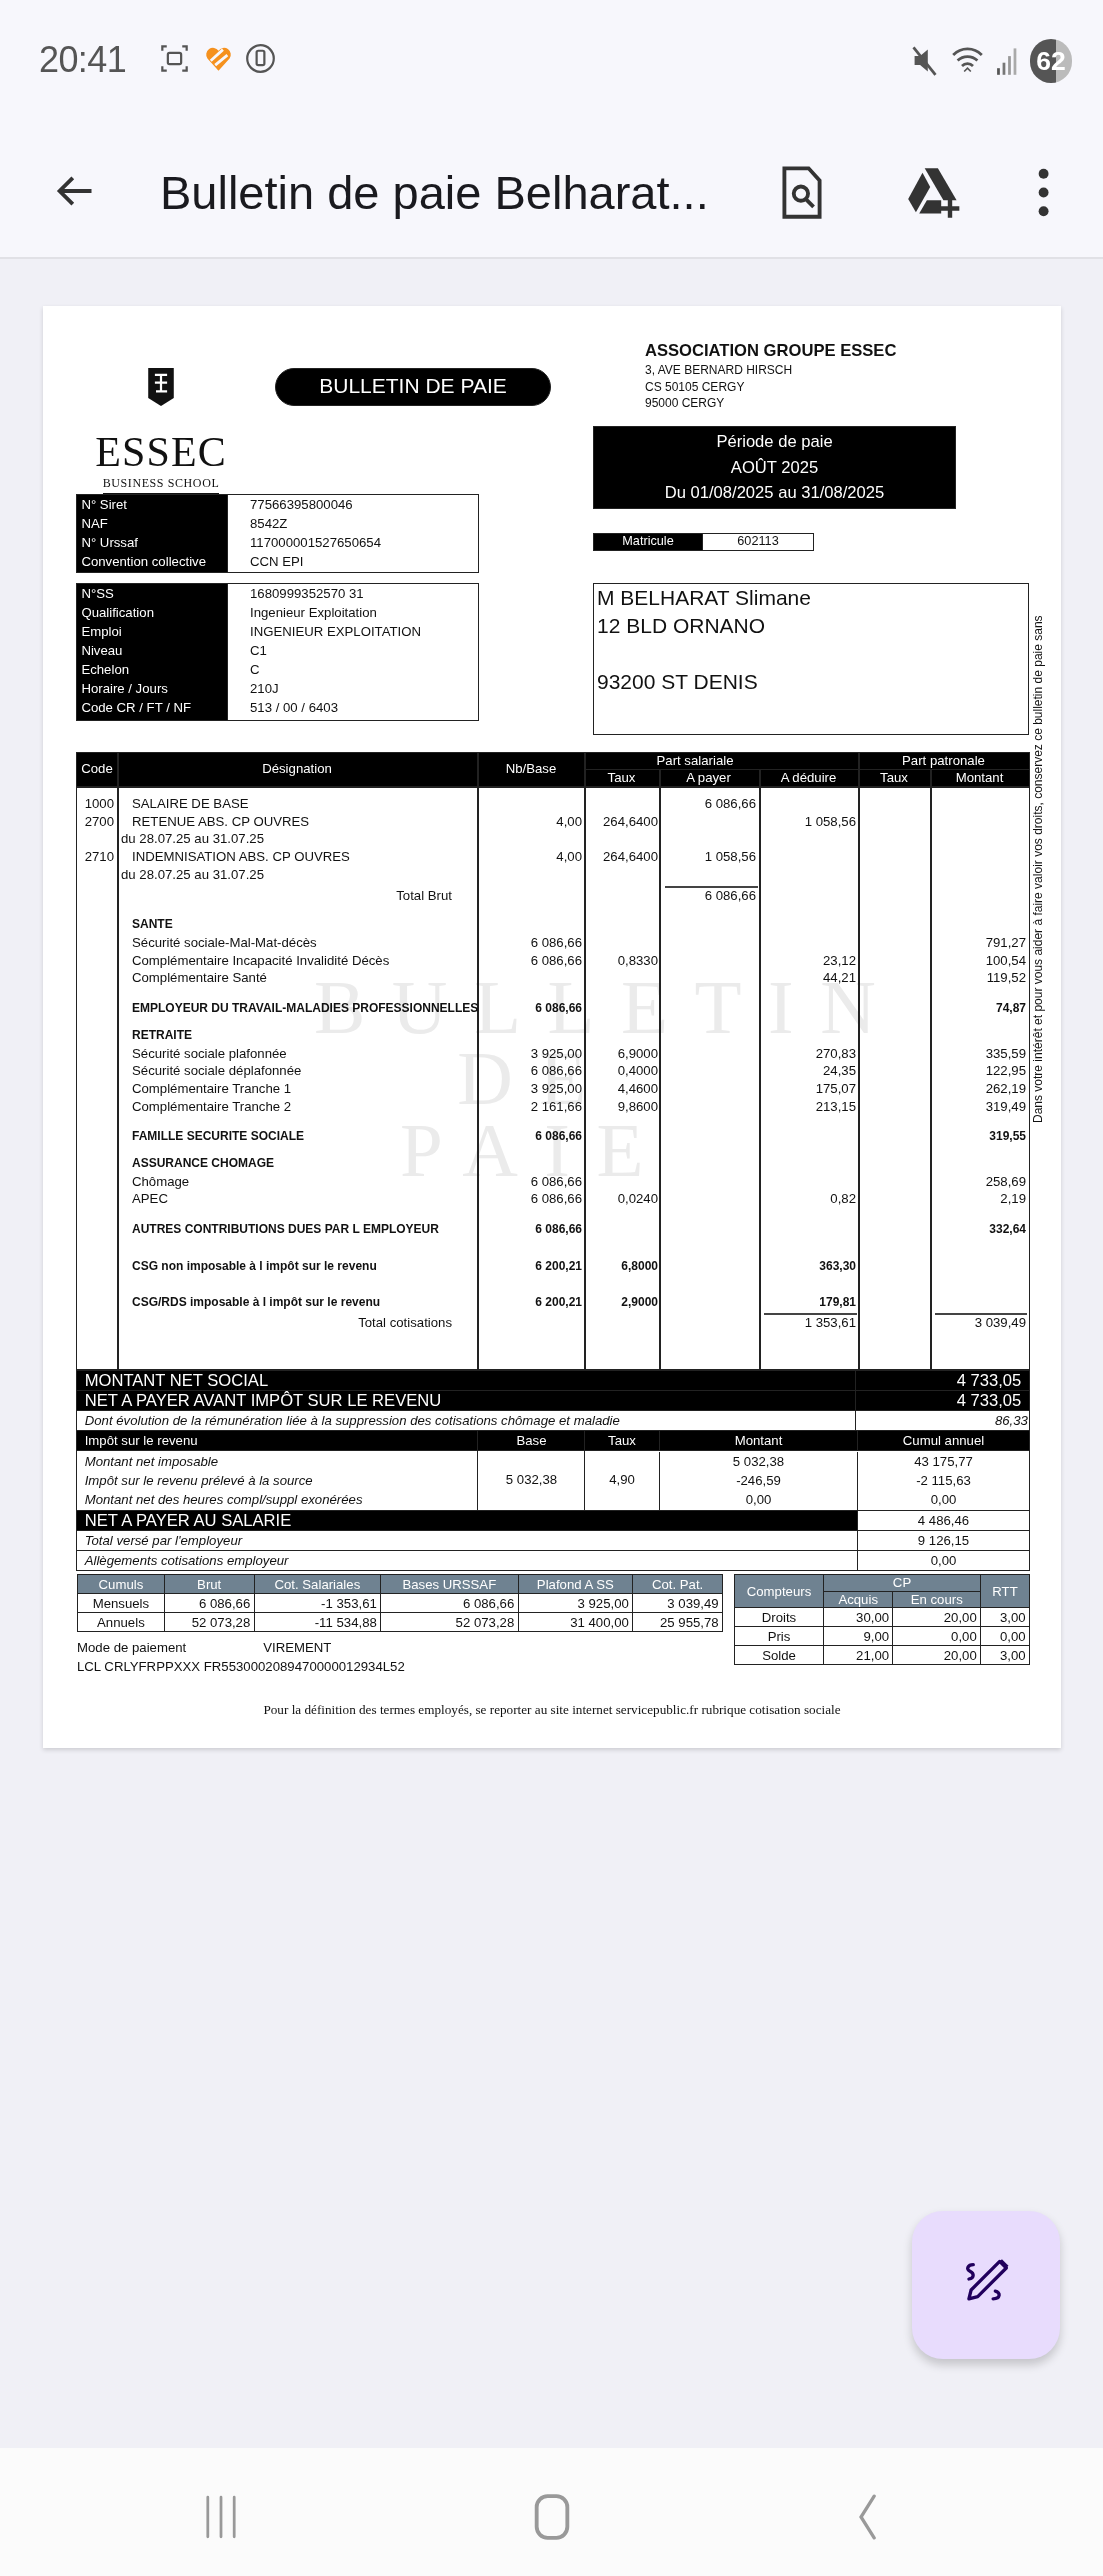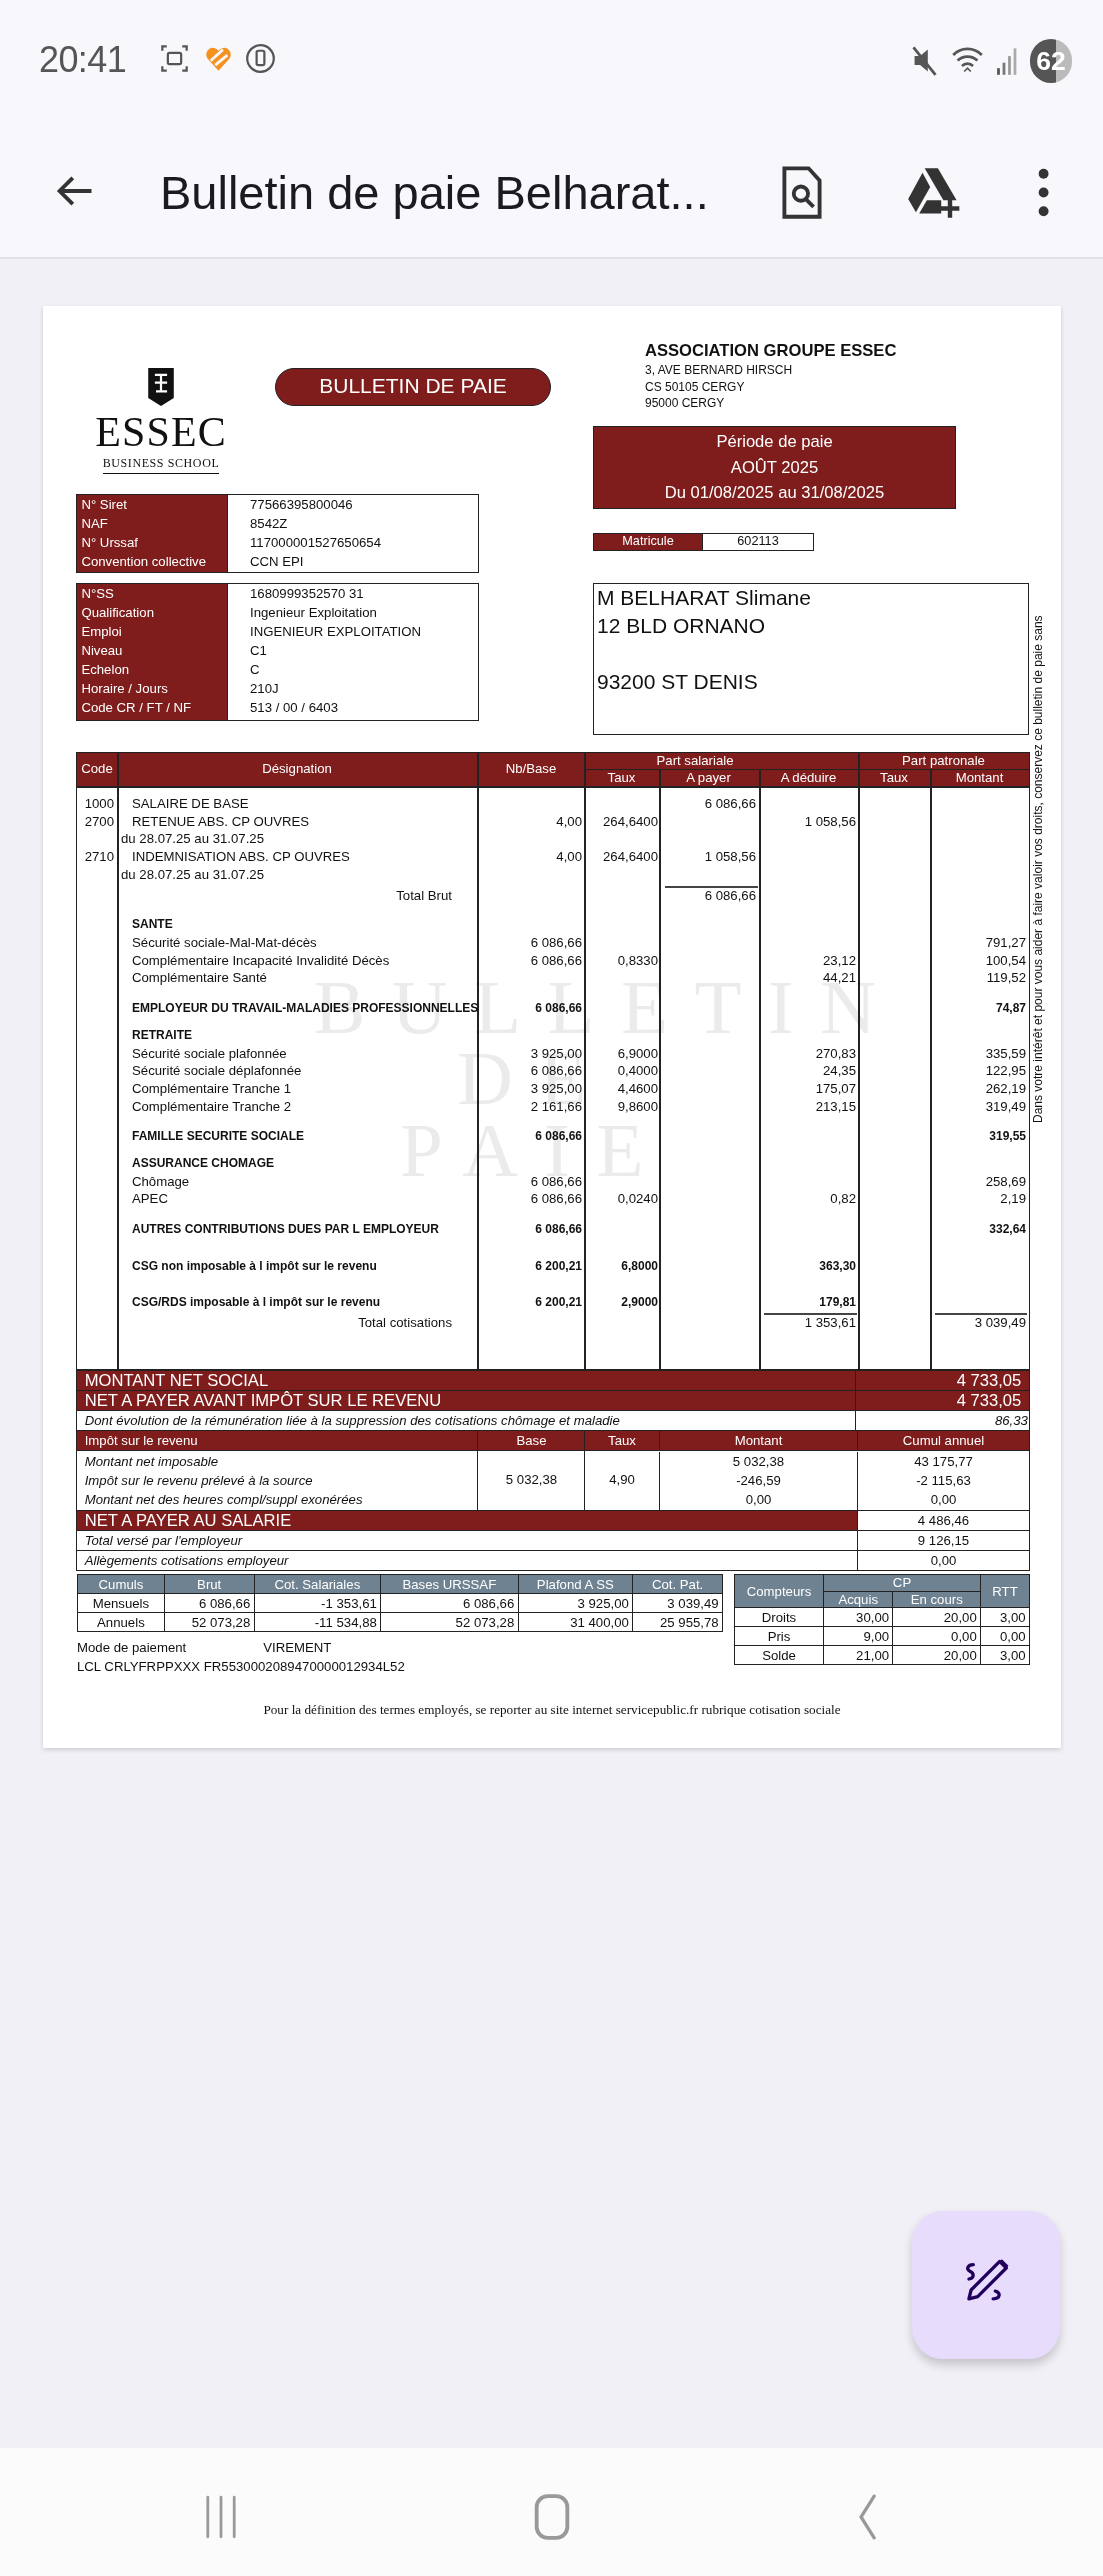--- a/index.html
+++ b/index.html
@@ -15,25 +15,25 @@
 
   
   .appbar { position: absolute; left: 0; top: 121px; width: 1104px; height: 138px; background: #f7f7fc; border-bottom: 2.2px solid #e1e1e6; }
   .back-btn { position: absolute; left: 44px; top: 40px; width: 61px; height: 61px; display: flex; align-items: center; justify-content: center; }
   .app-title { position: absolute; left: 160px; top: 44px; font-size: 47px; color: #1a1a1f; white-space: nowrap; }
   .ab-btn { position: absolute; top: 39px; width: 66px; height: 66px; display: flex; align-items: center; justify-content: center; }
 
   
   .page { position: absolute; left: 43px; top: 306px; width: 1018px; height: 1442px; background: #fff; box-shadow: 0 2.2px 4.4px rgba(0,0,0,0.15); }
   .doc { position: absolute; left: 0; top: 0; width: 1018px; height: 1442px; font-size: 14px; color: #111; }
-  .slate { background: #7f1d1d; color: #fff; }
+  .slate { background: #000000; color: #fff; }
   .abs { position: absolute; }
 
   .logo { position: absolute; left: 52px; top: 61px; width: 132px; height: 110px; text-align: center; }
-  .logo .wordmark { font-family: "Liberation Serif", serif; font-size: 42px; letter-spacing: 1.1px; line-height: 44px; margin-top: 0; }
+  .logo .wordmark { font-family: "Liberation Serif", serif; font-size: 42px; letter-spacing: 1.1px; line-height: 44px; margin-top: 20px; }
   .logo .sub { font-family: "Liberation Serif", serif; font-size: 12px; letter-spacing: 0.6px; border-bottom: 1.7px solid #111; display: inline-block; padding-bottom: 1.7px; }
 
   .title-pill { position: absolute; left: 232px; top: 62px; width: 276px; height: 38px; border-radius: 19px; border: 1.7px solid #222; text-align: center; line-height: 34px; font-size: 21px; }
 
   .employer { position: absolute; left: 602px; top: 33px; font-size: 12px; line-height: 16.6px; }
   .employer .name { font-weight: bold; font-size: 16.6px; line-height: 23px; }
 
   .periode { position: absolute; left: 550px; top: 120px; width: 363px; height: 83px; border: 1.7px solid #222; text-align: center; font-size: 16.6px; line-height: 25.4px; padding-top: 2.2px; }
 
   .matricule { position: absolute; left: 550px; top: 227px; width: 221px; height: 17.7px; border: 1.7px solid #222; display: flex; font-size: 12.7px; }

